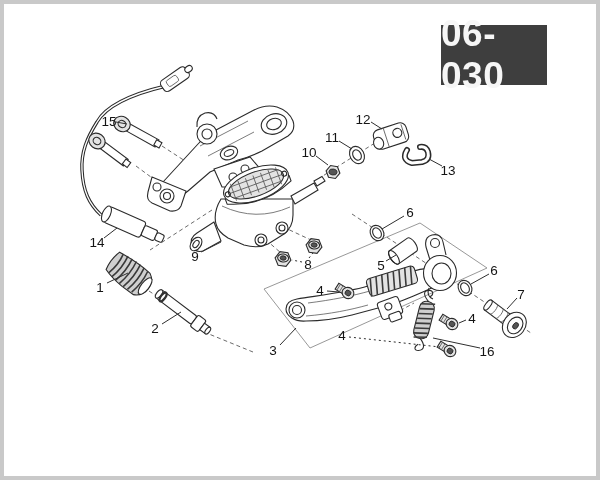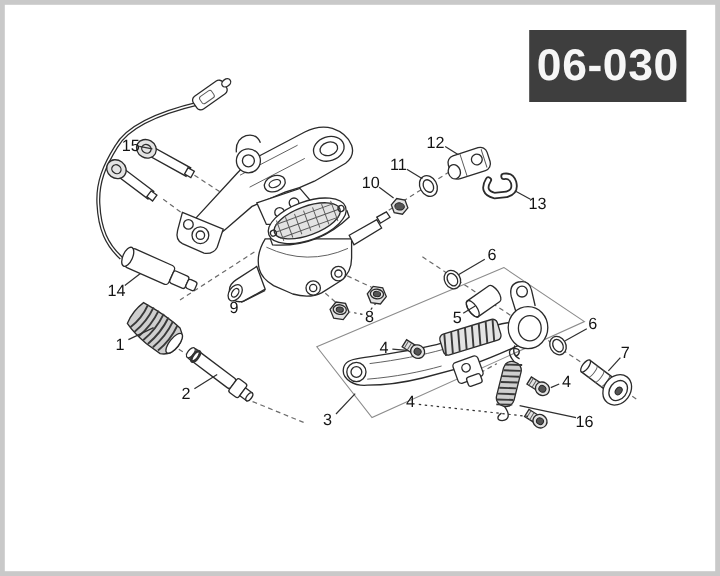--- a/index.html
+++ b/index.html
@@ -1,21 +1,21 @@
 <!DOCTYPE html>
 <html><head>
 <meta charset="utf-8">
 <style>
   html,body { margin:0; padding:0; background:#ffffff; }
   .page {
     position:relative; width:600px; height:480px; background:#ffffff;
     font-family:"Liberation Sans", sans-serif; overflow:hidden;
   }
   .plate {
-    position:absolute; left:441px; top:25px; width:131px; height:60px;
+    position:absolute; left:441px; top:25px; width:106px; height:60px;
     background:#3e3e3e; color:#f6f6f6; display:flex; align-items:center; justify-content:center;
     font-weight:bold; font-size:37px; letter-spacing:0.5px;
     font-family:"Liberation Sans", sans-serif;
   }
   svg { position:absolute; left:0; top:0; }
   .frame   { fill:none; stroke:#c9c9c9; stroke-width:4; }
   .fw      { fill:#ffffff; stroke:#2b2b2b; stroke-width:1.1; }
   .fg2     { fill:#e3e3e3; stroke:#2b2b2b; stroke-width:1.1; }
   .fg3     { fill:#cfcfcf; stroke:#2b2b2b; stroke-width:1.1; }
   .ln      { fill:none; stroke:#2b2b2b; stroke-width:1.1; }

